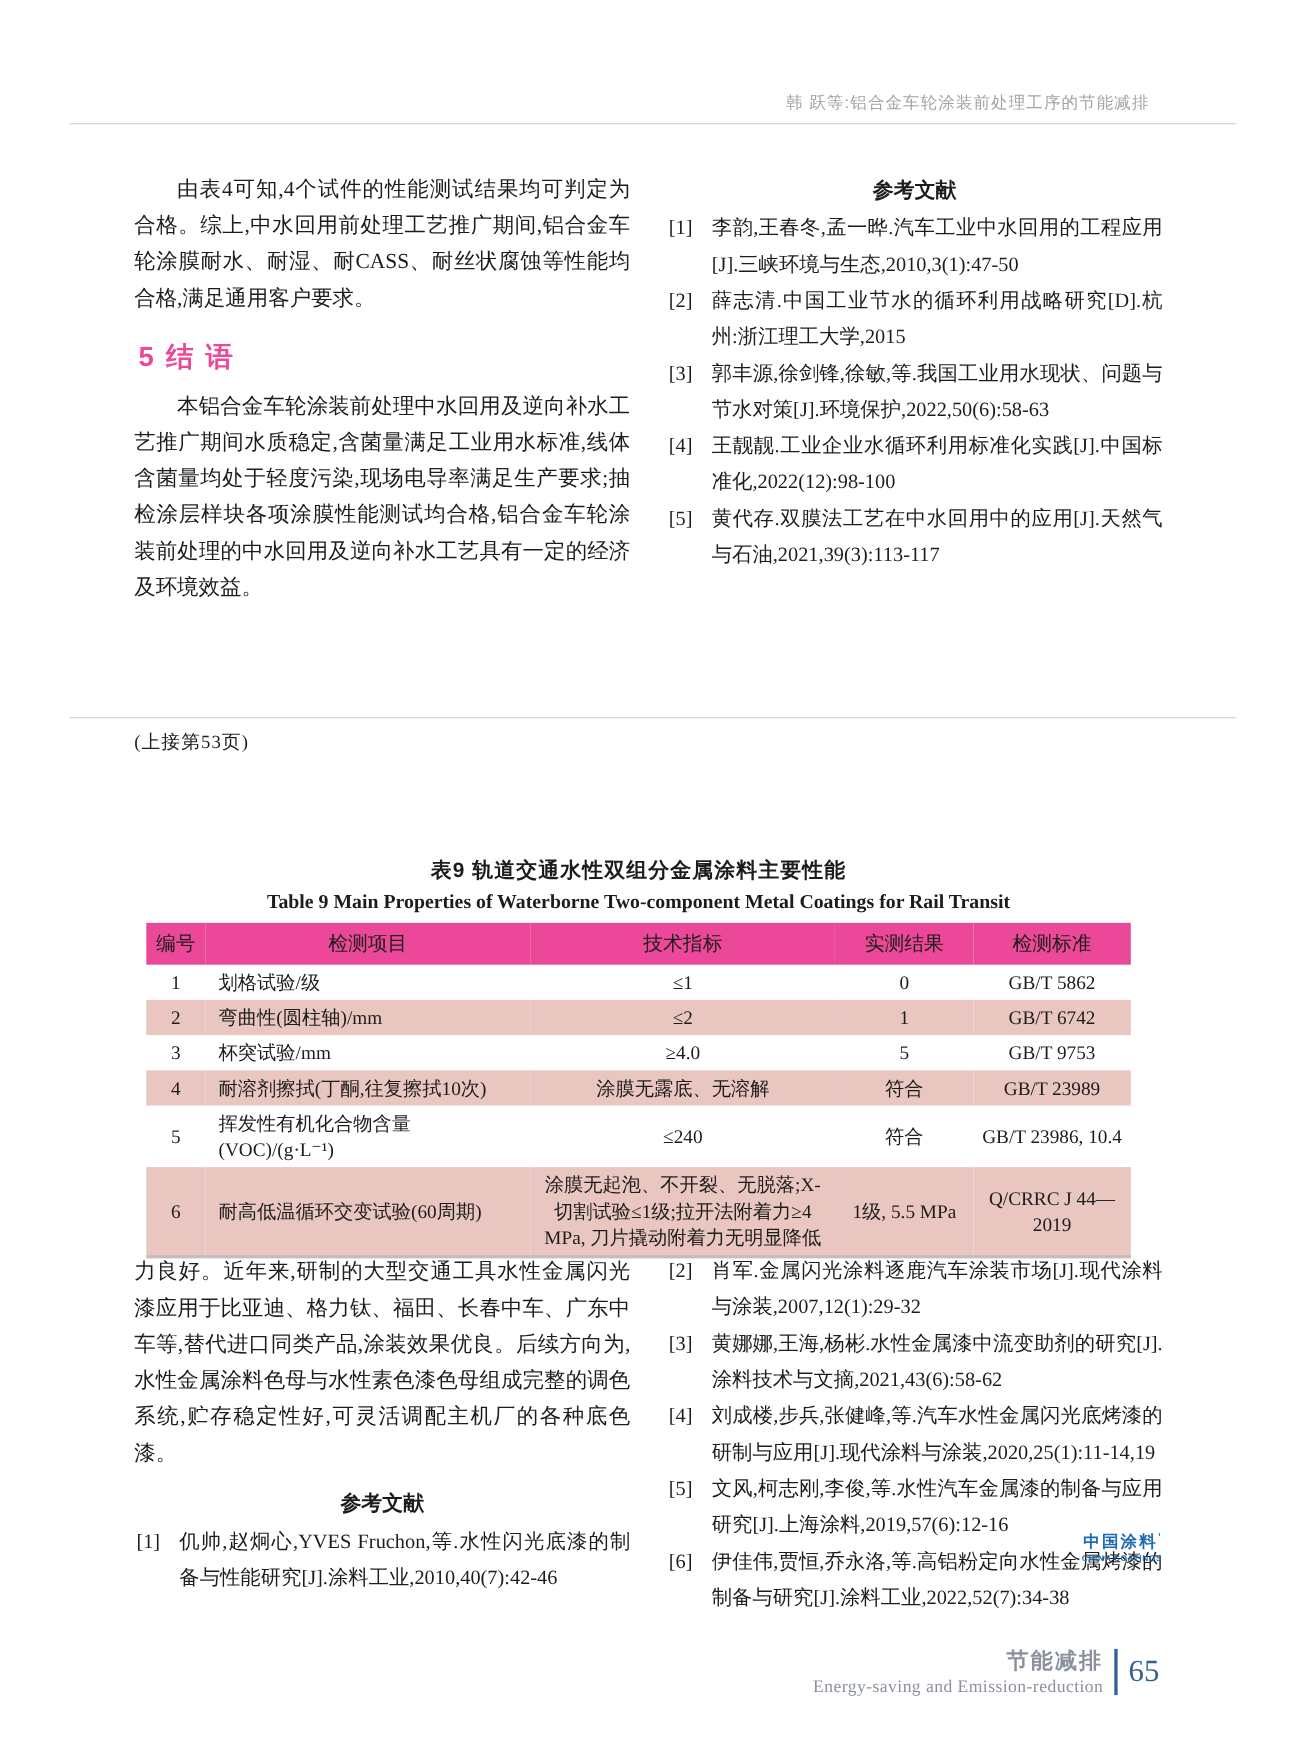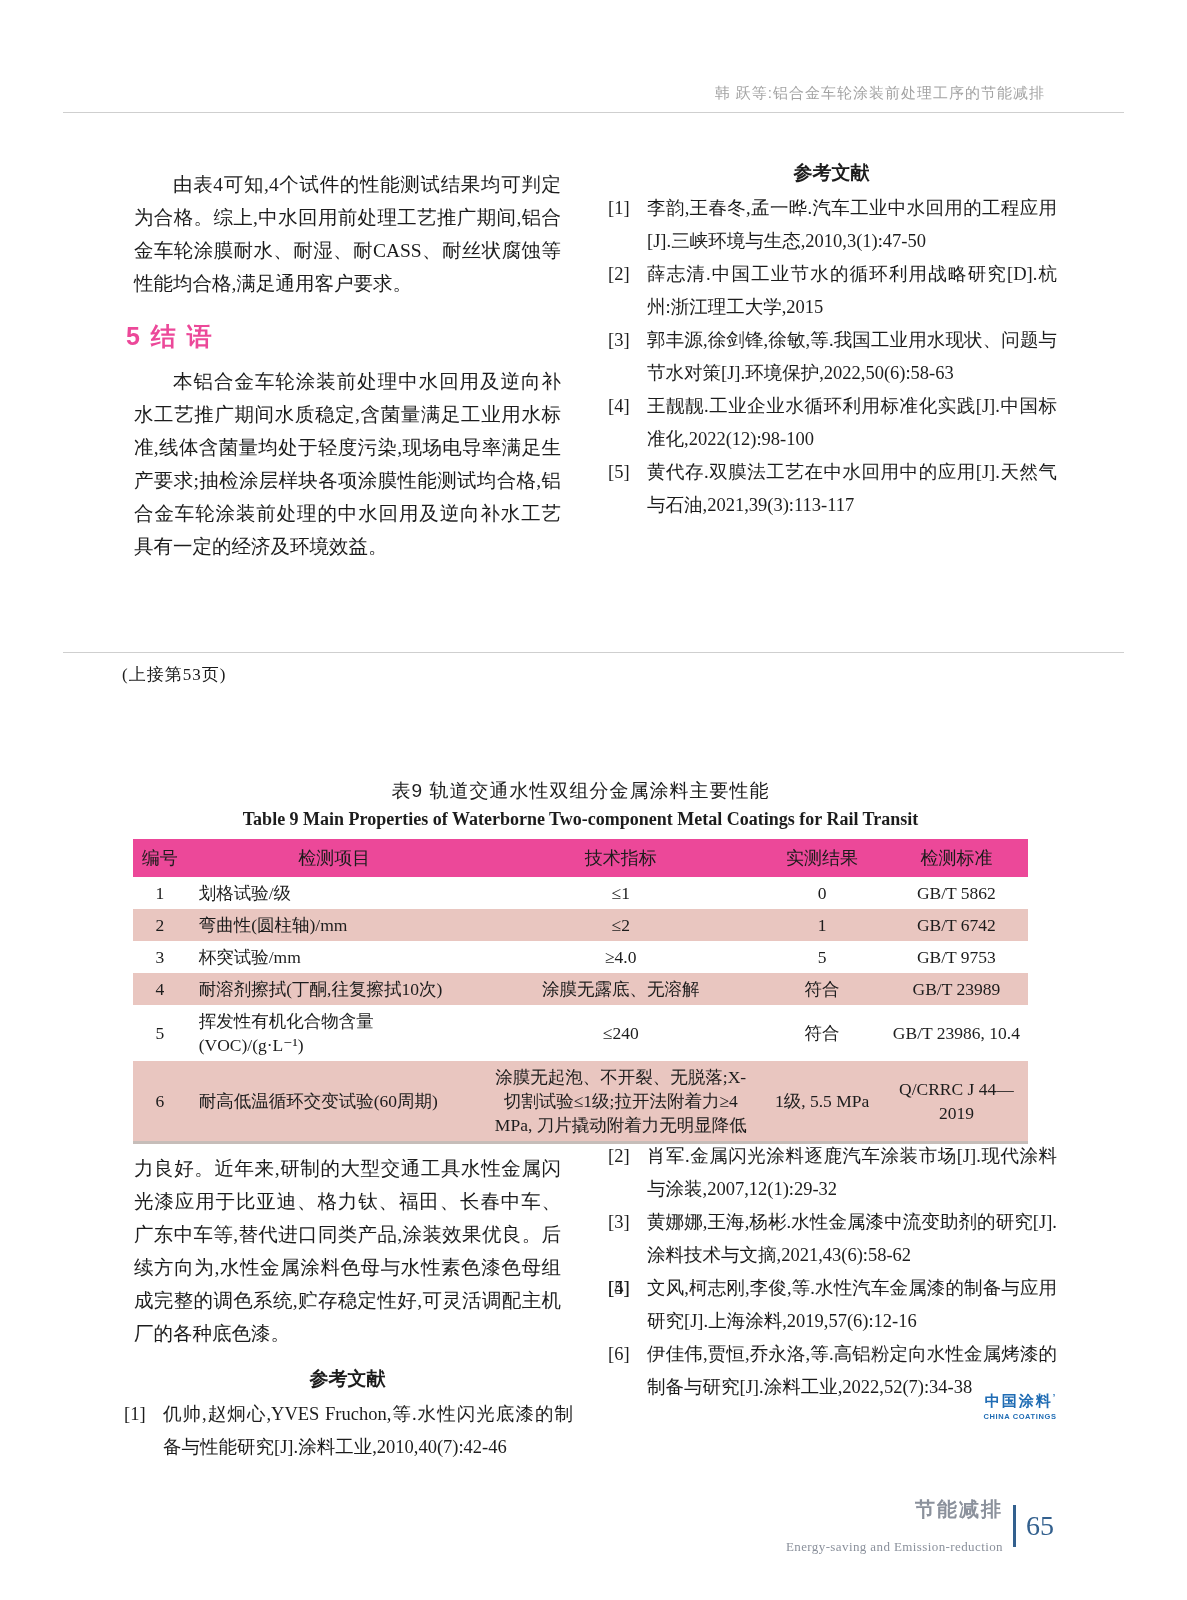--- a/index.html
+++ b/index.html
@@ -30,21 +30,21 @@
   }
   .rule-1 { top: 112px; }
   .rule-2 { top: 652px; }
 
   .cols { position: absolute; left: 122px; width: 935px; display: flex; gap: 33px; }
   .cols-top { top: 156px; }
   .cols-bottom { top: 1140px; }
   .col { width: 451px; }
 
   .body-par {
-    margin: 12px;
+    margin: 0;
     font-size: 19.5px;
     line-height: 33px;
     text-align: justify;
   }
   .indent { text-indent: 2em; }
 
   .section-heading {
     margin: 20px 0 12px 4px;
     color: #ec4899;
     font-family: "Liberation Sans", "DejaVu Sans", sans-serif;
@@ -79,21 +79,21 @@
   }
 
   .table-block {
     position: absolute;
     top: 778px;
     left: 133px;
     width: 895px;
   }
   .table-title-cn {
     text-align: center;
-    font-weight: normal;
+    font-weight: bold;
     font-size: 19px;
     font-family: "Liberation Sans", "DejaVu Sans", sans-serif;
     letter-spacing: 1px;
   }
   .table-title-en {
     text-align: center;
     font-weight: bold;
     font-size: 18px;
     margin-top: 5px;
     font-family: "Liberation Serif", "DejaVu Serif", serif;
@@ -137,22 +137,22 @@
     align-items: center;
   }
   .footer-text { text-align: right; color: #8b919c; }
   .footer-cn {
     font-family: "Liberation Sans", "DejaVu Sans", sans-serif;
     font-weight: bold;
     font-size: 20px;
     letter-spacing: 2px;
   }
   .footer-en {
-    font-size: 13px;
-    margin-top: 16px;
+    font-size: 16px;
+    margin-top: 2px;
     letter-spacing: 0.4px;
     font-family: "Liberation Serif", "DejaVu Serif", serif;
   }
   .footer-bar {
     width: 3px;
     height: 42px;
     background: #33608e;
     margin: 0 10px 0 10px;
   }
   .footer-page {
@@ -283,20 +283,21 @@
       <div class="ref-item">
         <span class="ref-marker">[2]</span>
         <span>肖军.金属闪光涂料逐鹿汽车涂装市场[J].现代涂料与涂装,2007,12(1):29-32</span>
       </div>
       <div class="ref-item">
         <span class="ref-marker">[3]</span>
         <span>黄娜娜,王海,杨彬.水性金属漆中流变助剂的研究[J].涂料技术与文摘,2021,43(6):58-62</span>
       </div>
       <div class="ref-item">
         <span class="ref-marker">[4]</span>
+        <span>刘成楼,步兵,张健峰,等.汽车水性金属闪光底烤漆的研制与应用[J].现代涂料与涂装,2020,25(1):11-14,19</span>
       </div>
       <div class="ref-item">
         <span class="ref-marker">[5]</span>
         <span>文风,柯志刚,李俊,等.水性汽车金属漆的制备与应用研究[J].上海涂料,2019,57(6):12-16</span>
       </div>
       <div class="ref-item">
         <span class="ref-marker">[6]</span>
         <span>伊佳伟,贾恒,乔永洛,等.高铝粉定向水性金属烤漆的制备与研究[J].涂料工业,2022,52(7):34-38</span>
       </div>
     </div>

